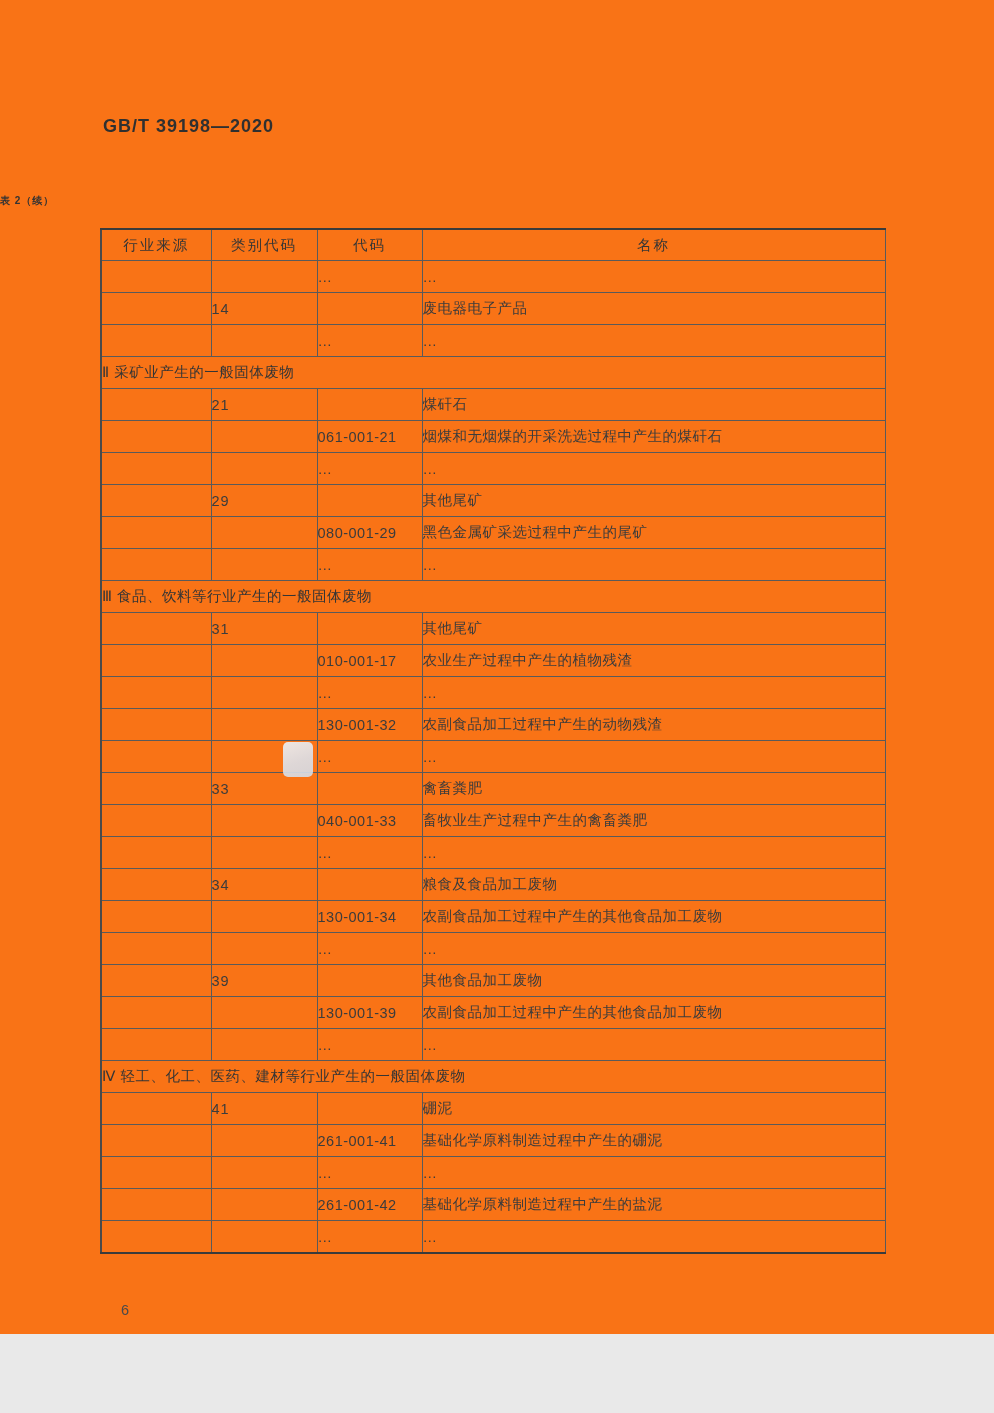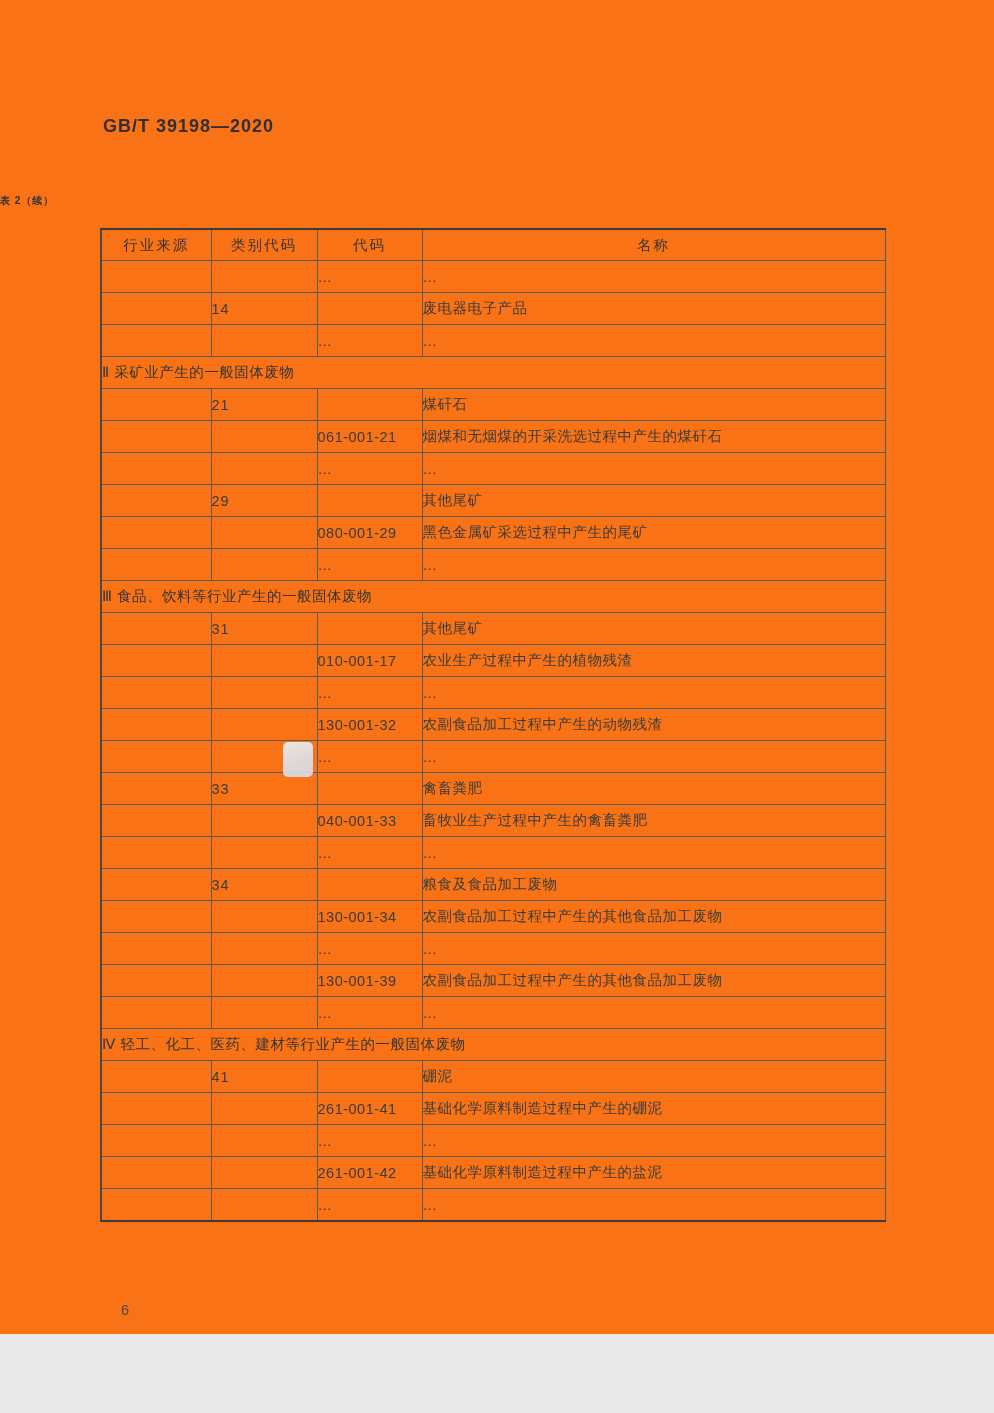--- a/index.html
+++ b/index.html
@@ -240,20 +240,26 @@
           <td class="col-name">农副食品加工过程中产生的其他食品加工废物</td>
         </tr>
         <tr>
           <td class="col-industry"></td>
           <td class="col-category"></td>
           <td class="col-code">…</td>
           <td class="col-name">…</td>
         </tr>
         <tr>
           <td class="col-industry"></td>
+          <td class="col-category">39</td>
+          <td class="col-code"></td>
+          <td class="col-name">其他食品加工废物</td>
+        </tr>
+        <tr>
+          <td class="col-industry"></td>
           <td class="col-category"></td>
           <td class="col-code">130-001-39</td>
           <td class="col-name">农副食品加工过程中产生的其他食品加工废物</td>
         </tr>
         <tr>
           <td class="col-industry"></td>
           <td class="col-category"></td>
           <td class="col-code">…</td>
           <td class="col-name">…</td>
         </tr>

